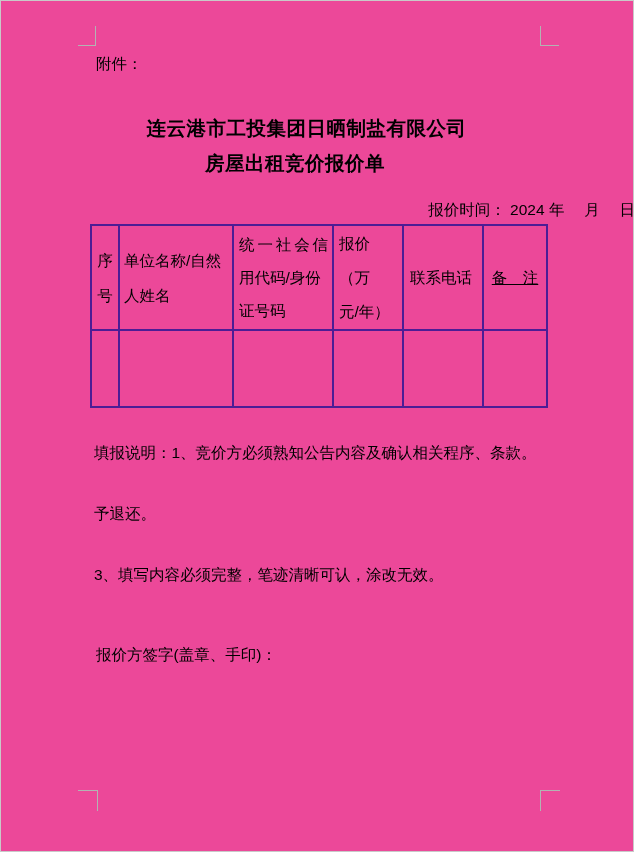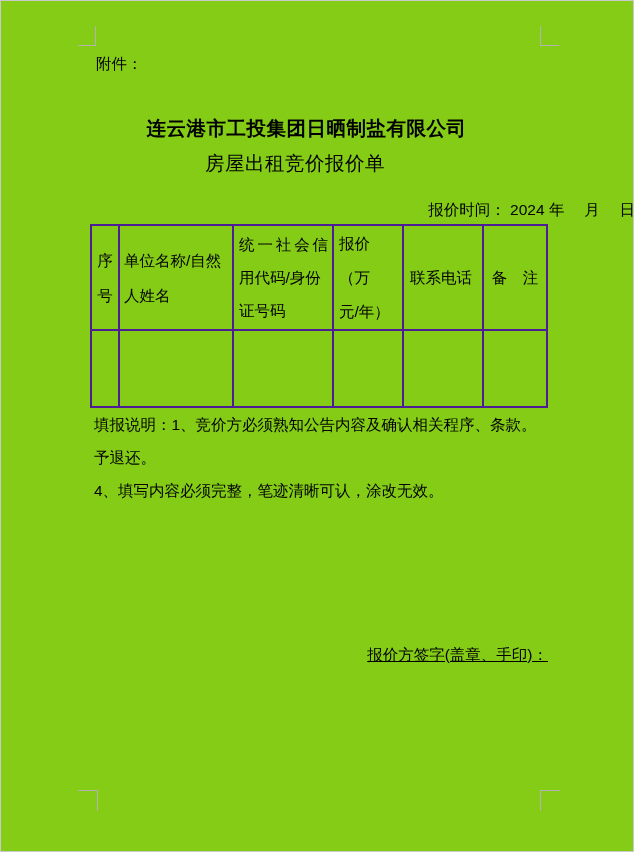--- a/index.html
+++ b/index.html
@@ -1,20 +1,20 @@
 <!DOCTYPE html>
 <html><head>
 <meta charset="utf-8">
 <style>
   html, body { margin: 0; padding: 0; background: #ffffff; }
   .page {
     position: relative;
     width: 634px;
     height: 852px;
-    background: #84cc16;
+    background: #ec4899;
     border: 1px solid #c9c9c9;
     box-sizing: border-box;
     font-family: "Liberation Sans", sans-serif;
     color: #000000;
     overflow: hidden;
   }
 
   
   .crop { position: absolute; box-sizing: border-box; }
   .crop-tl { left: 77px;  top: 25px;  width: 18px; height: 20px; border-right: 1px solid #b3b3b3; border-bottom: 1px solid #b3b3b3; }
@@ -26,21 +26,21 @@
     position: absolute; left: 95px; top: 52px;
     font-size: 15.5px; line-height: 22px;
   }
   .title1 {
     position: absolute; left: 0; top: 110px; width: 611px;
     text-align: center; font-size: 19.5px; font-weight: bold; line-height: 35px;
     letter-spacing: 0.5px;
   }
   .title2 {
     position: absolute; left: 0; top: 145px; width: 588px;
-    text-align: center; font-size: 19.5px; font-weight: normal; line-height: 35px;
+    text-align: center; font-size: 19.5px; font-weight: bold; line-height: 35px;
     letter-spacing: 0.5px;
   }
   .dateline {
     position: absolute; left: 0; top: 196px; width: 634px;
     text-align: right; font-size: 15.5px; line-height: 26px;
   }
 
   table.quote {
     position: absolute; left: 89px; top: 223px;
     width: 456px; table-layout: fixed;
@@ -58,31 +58,31 @@
   .cell-seq   { text-align: center; }
   .cell-seq .hline { line-height: 35px; }
   .cell-name  { padding-left: 4px !important; padding-right: 2px !important; }
   .cell-name .hline { line-height: 35px; }
   .cell-credit { padding-left: 5px !important; padding-right: 4px !important; }
   .cell-credit .hline { line-height: 33px; }
   .cell-credit .just { text-align: justify; text-align-last: justify; }
   .cell-price { padding-left: 5px !important; padding-right: 2px !important; }
   .cell-price .hline { line-height: 34px; }
   .cell-phone { padding-left: 6px !important; margin-left: 45px; }
-  .cell-remark { text-align: center; }
+  .cell-remark { text-align: center; text-decoration: underline; }
 
   .notes {
     position: absolute; left: 93px; top: 407px; width: 452px;
     font-size: 15.5px;
   }
-  .notes .nline { line-height: 33px; white-space: nowrap; }
+  .notes .nline { line-height: 33px; white-space: nowrap; margin-top: 28px; }
 
   .signature {
     position: absolute; left: 95px; top: 643px; width: 452px;
-    text-align: right; font-size: 15.5px; line-height: 22px; text-decoration: underline;
+    font-size: 15.5px; line-height: 22px;
   }
 </style>
 </head>
 <body>
 
 <div class="page">
 
   <div class="crop crop-tl"></div>
   <div class="crop crop-tr"></div>
   <div class="crop crop-bl"></div>
@@ -137,18 +137,18 @@
         <td></td>
         <td></td>
         <td></td>
       </tr>
     </tbody>
   </table>
 
   <div class="notes">
     <div class="nline">填报说明：1、竞价方必须熟知公告内容及确认相关程序、条款。</div>
     <div class="nline">予退还。</div>
-    <div class="nline">4、填写内容必须完整，笔迹清晰可认，涂改无效。</div>
+    <div class="nline">3、填写内容必须完整，笔迹清晰可认，涂改无效。</div>
   </div>
 
   <div class="signature">报价方签字(盖章、手印)：</div>
 
 </div>
 
 </body></html>

